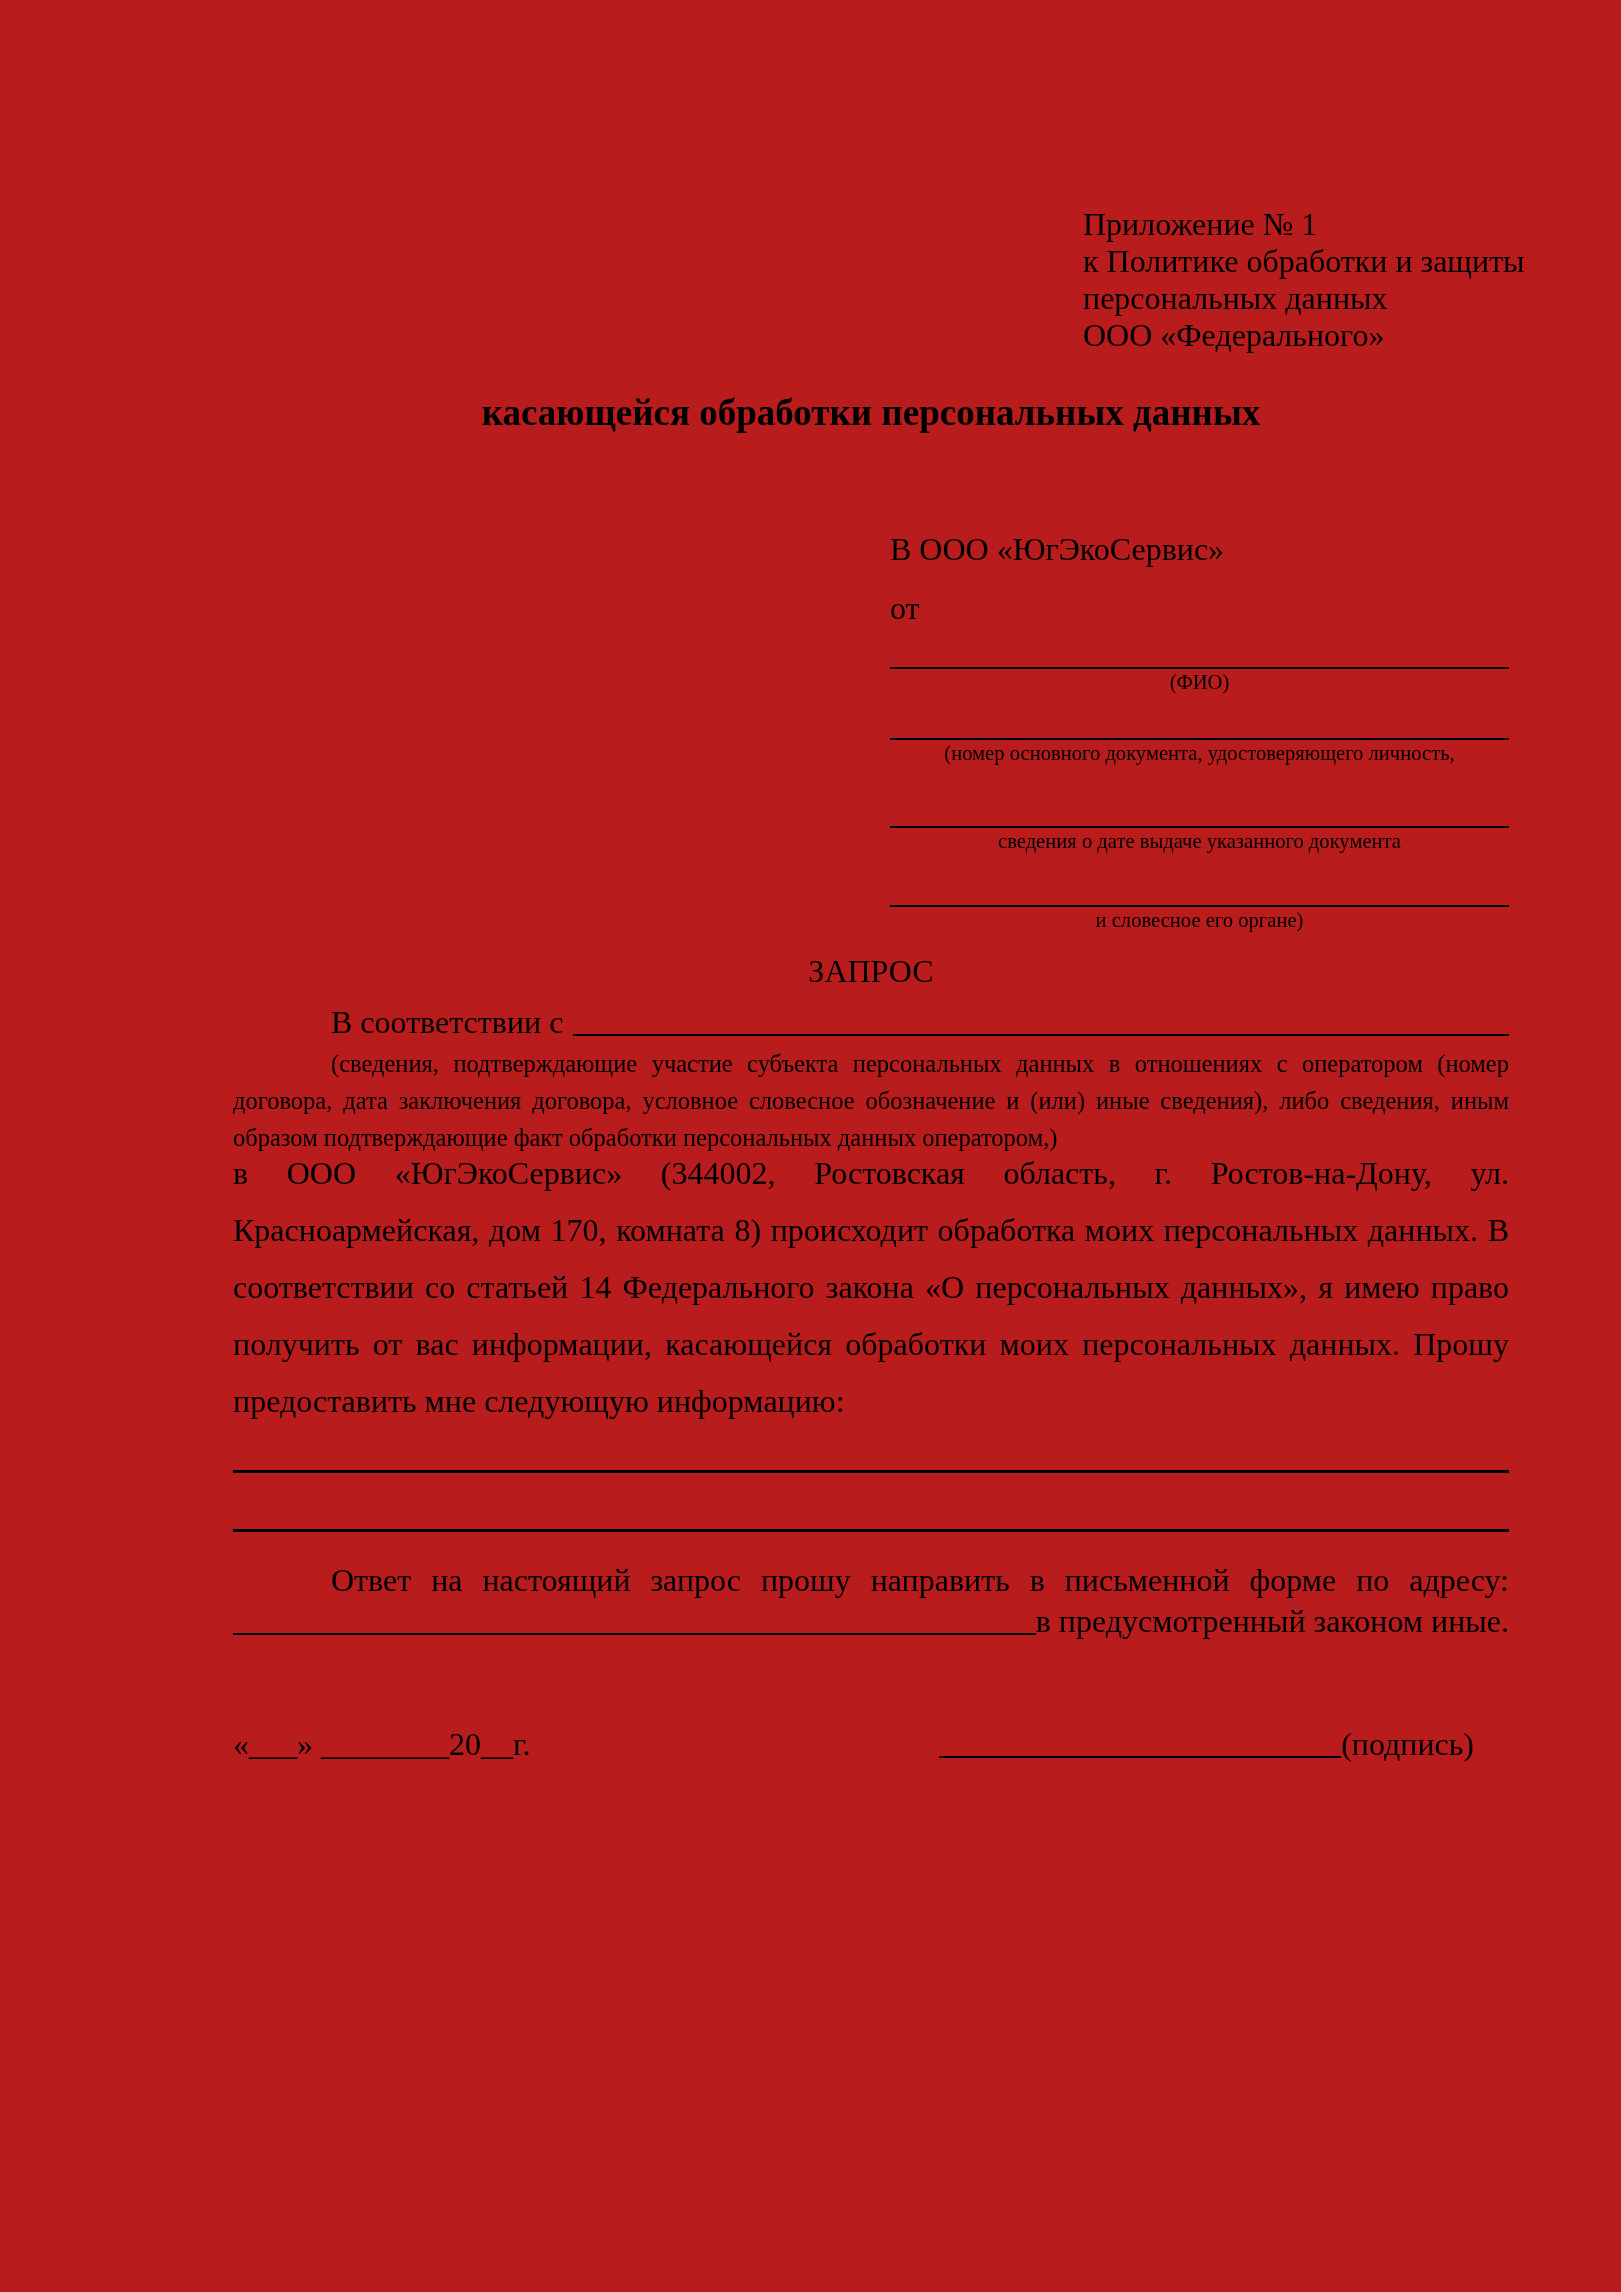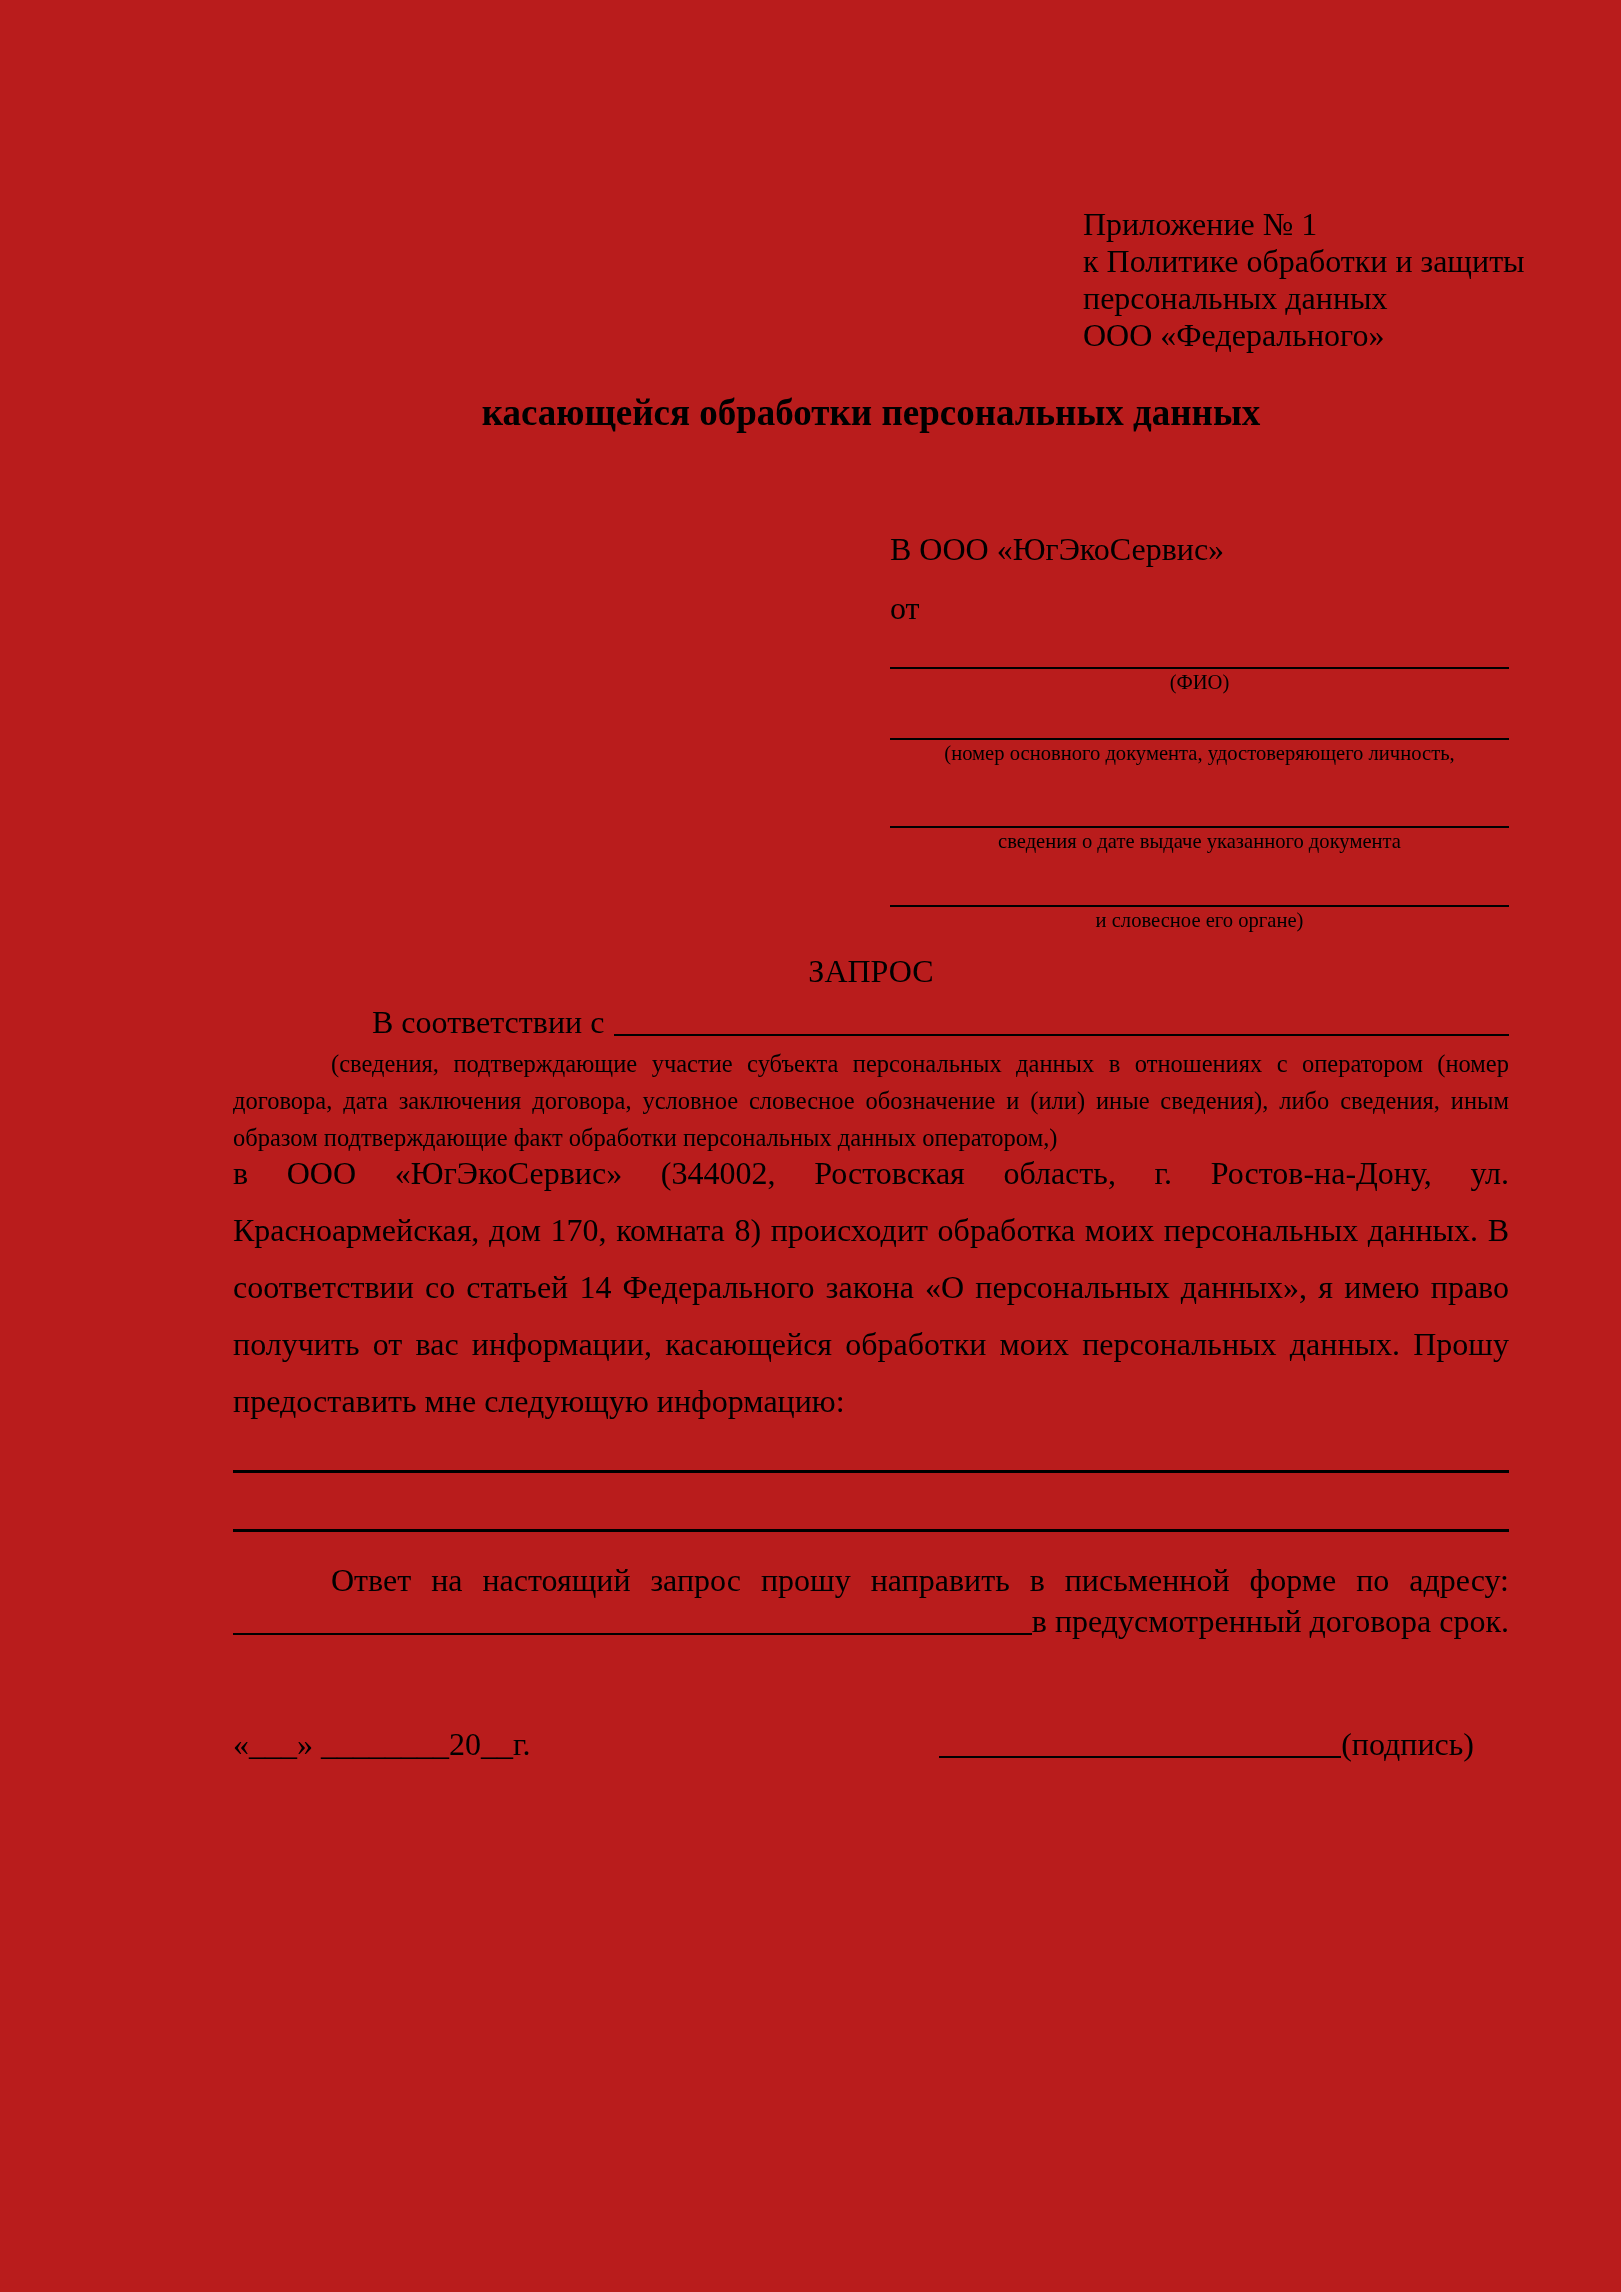--- a/index.html
+++ b/index.html
@@ -33,21 +33,21 @@
   .f3 { top:826px; }
   .f4 { top:905px; }
   
   .req-heading {
     position:absolute; left:233px; top:953px; width:1276px; text-align:center;
   }
   .basis-row {
     position:absolute; left:233px; top:996px; width:1276px; height:45px;
     display:flex; align-items:flex-end; padding-left:98px; box-sizing:border-box;
   }
-  .basis-row .lbl { white-space:nowrap; padding-right:9.8px;margin-left:41px; }
+  .basis-row .lbl { white-space:nowrap; padding-right:9.8px; }
   .fill { flex:1 1 auto; border-bottom:2.9px solid #000; margin-bottom:4.9px; height:0; }
   .fine-print {
     position:absolute; left:233px; top:1045px; width:1276px;
     font-size:24.5px; line-height:37px;
     text-align:justify; text-indent:98px;
   }
   .body-par {
     position:absolute; left:233px; top:1145px; width:1276px;
     line-height:57px; text-align:justify;
   }
@@ -123,21 +123,21 @@
 
   <div class="body-par">в ООО «ЮгЭкоСервис» (344002, Ростовская область, г. Ростов-на-Дону, ул. Красноармейская, дом 170, комната 8) происходит обработка моих персональных данных. В соответствии со статьей 14 Федерального закона «О персональных данных», я имею право получить от вас информации, касающейся обработки моих персональных данных. Прошу предоставить мне следующую информацию:</div>
 
   <div class="hr hr1"></div>
   <div class="hr hr2"></div>
 
   <div class="reply-1">Ответ на настоящий запрос прошу направить в письменной форме по адресу:</div>
 
   <div class="reply-2">
     <span class="fill"></span>
-    <span class="after">в предусмотренный договора срок.</span>
+    <span class="after">в предусмотренный законом иные.</span>
   </div>
 
   <div class="date-sig">
     <span class="date-txt">«___» ________20__г.</span>
     <span class="sig-group">
       <span class="sig-line"></span>
       <span class="sig-cap">(подпись)</span>
     </span>
   </div>
 

